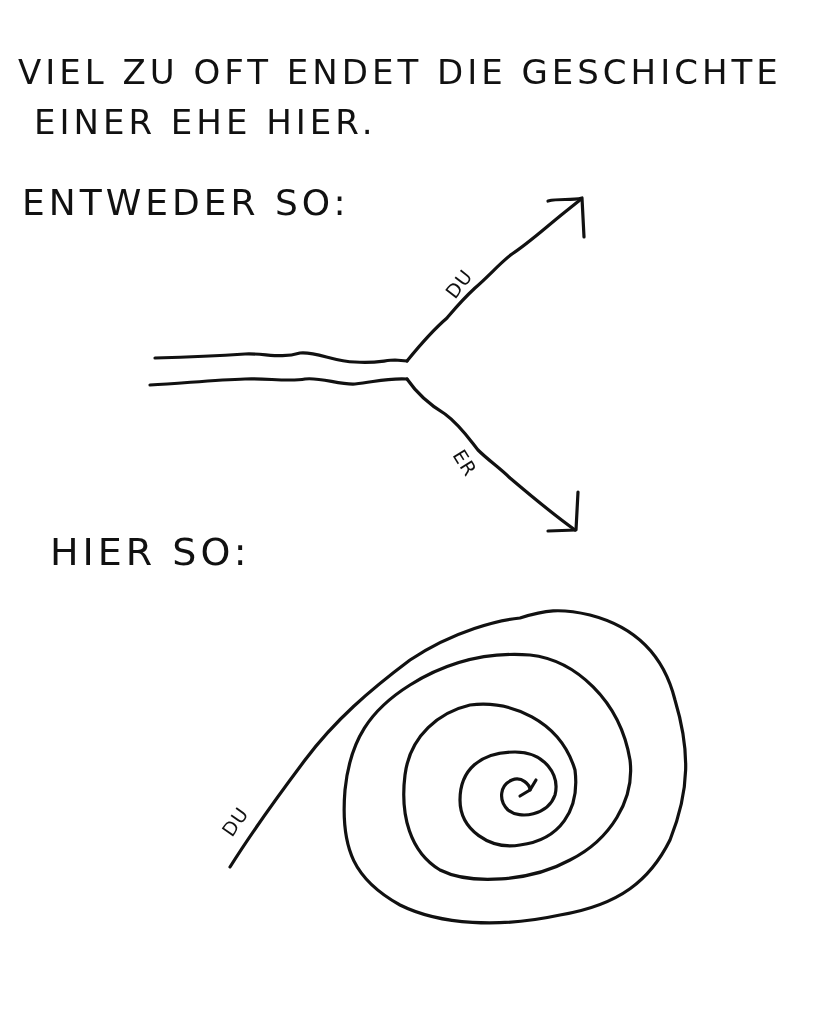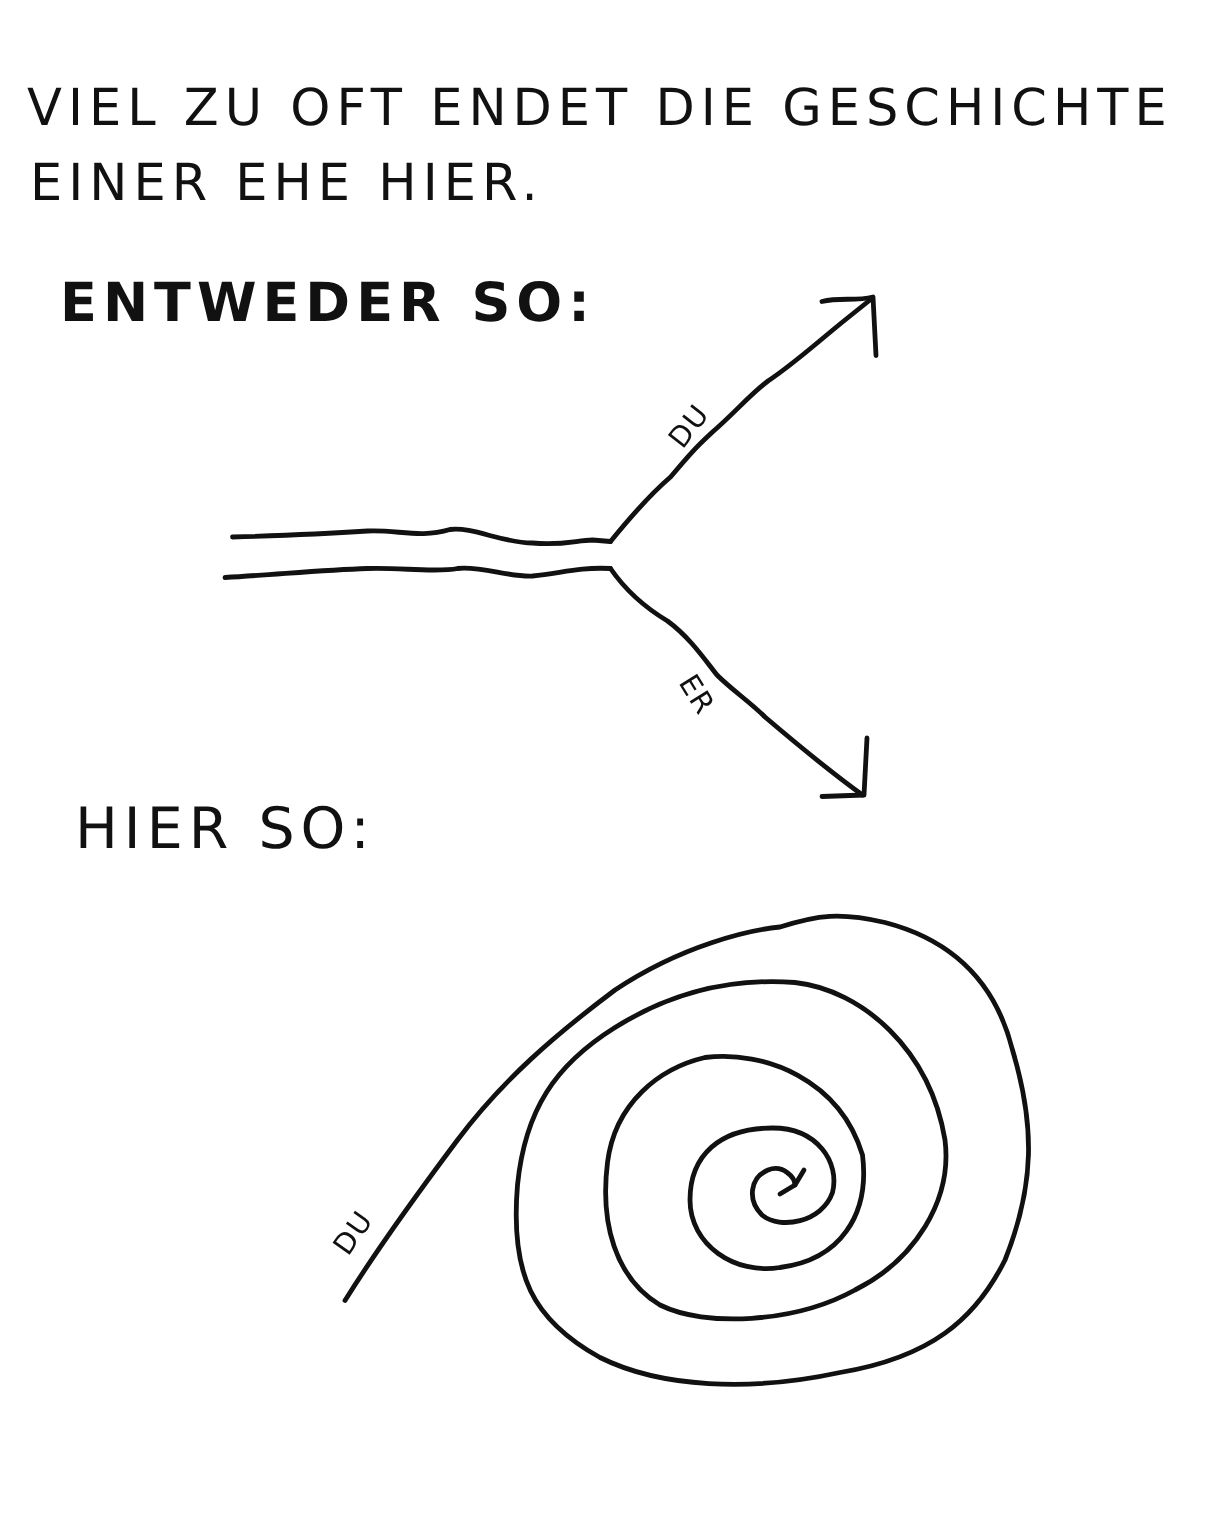--- a/index.html
+++ b/index.html
@@ -1,22 +1,22 @@
 <!DOCTYPE html>
 <html><head>
   <meta charset="utf-8">
   <style>
     html, body { margin: 0; padding: 0; background: #ffffff; }
     body { width: 819px; height: 1024px; position: relative; overflow: hidden;
            font-family: "DejaVu Sans", sans-serif; color: #111; }
     .txt { position: absolute; white-space: nowrap; font-weight: normal;
            letter-spacing: 3px; transform-origin: left top; }
     #intro1 { left: 18px; top: 52px; font-size: 34px; letter-spacing: 4px; }
-    #intro2 { left: 20px; top: 102px; font-size: 34px; letter-spacing: 4px; }
-    #either { left: 40px; top: 182px; font-size: 36px; letter-spacing: 4px; font-weight: bold; }
+    #intro2 { left: 34px; top: 102px; font-size: 34px; letter-spacing: 4px; }
+    #either { left: 22px; top: 182px; font-size: 36px; letter-spacing: 4px; }
     #orlbl { left: 50px; top: 530px; font-size: 38px; letter-spacing: 4px; }
     svg { position: absolute; left: 0; top: 0; }
     .stroke { fill: none; stroke: #111; stroke-width: 3.2; stroke-linecap: round; stroke-linejoin: round; }
     .lbl { font-family: "DejaVu Sans", sans-serif; font-size: 19px; fill: #111; letter-spacing: 1px; }
   </style>
 </head>
 <body>
 
 <div id="intro1" class="txt">VIEL ZU OFT ENDET DIE GESCHICHTE</div>
 <div id="intro2" class="txt">EINER EHE HIER.</div>

